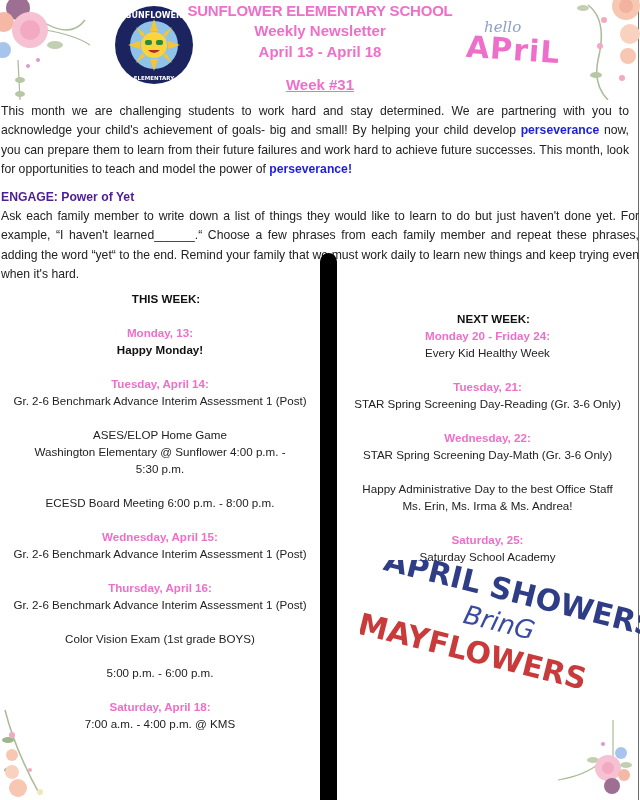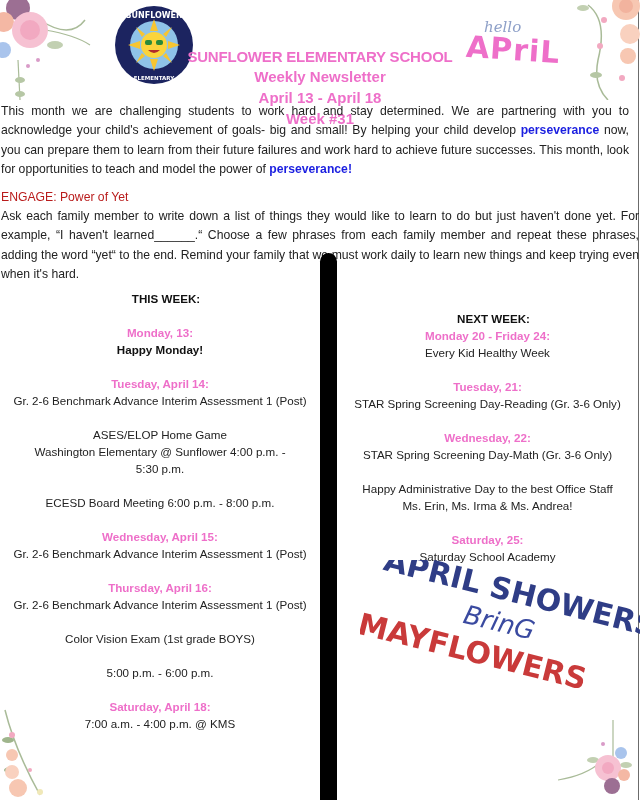--- a/index.html
+++ b/index.html
@@ -2,41 +2,41 @@
 <html><head>
 <meta charset="utf-8">
 <style>
   html, body { margin: 0; padding: 0; }
   body {
     width: 640px; height: 800px; overflow: hidden; position: relative;
     background: #ffffff; color: #1a1a1a;
     font-family: "Liberation Sans", "DejaVu Sans", sans-serif;
   }
   .right-edge { position: absolute; top: 0; right: 1px; width: 1px; height: 800px; background: #6b6b6b; }
-  .ht-line { color: #ee6fc9; font-weight: bold; position: absolute; left: 0; width: 640px; text-align: center; margin-top: 46px; }
+  .ht-line { color: #ee6fc9; font-weight: bold; position: absolute; left: 0; width: 640px; text-align: center; }
   .ht-school { top: 2px; font-size: 15px; letter-spacing: -0.2px; }
   .ht-news { top: 22px; font-size: 15px; }
   .ht-dates { top: 43px; font-size: 15px; }
-  .ht-week { top: 64px; font-size: 15px; }
+  .ht-week { top: 76px; font-size: 15px; text-decoration: underline; }
 
   
   .logo { position: absolute; left: 114px; top: 5px; width: 80px; height: 80px; }
 
   
   .hello-april { position: absolute; left: 466px; top: 18px; width: 80px; height: 62px; }
   .hello-word { position: absolute; left: 18px; top: 0; font-family: "DejaVu Serif", serif; font-style: italic; font-size: 15px; color: #8ea0c8; }
   .april-word { position: absolute; left: 0; top: 14px; font-size: 30px; color: #ee6fc9; font-weight: bold; letter-spacing: 1px; font-family: "DejaVu Sans", sans-serif; transform: rotate(4deg); }
 
   
   .flower { position: absolute; }
 
   
   .intro { position: absolute; left: 1px; top: 102px; width: 628px; font-size: 12.2px; line-height: 19.4px; text-align: justify; color: #222; }
   .intro .hl { color: #1a1ee0; font-weight: bold; }
-  .engage-title { position: absolute; left: 1px; top: 190px; font-size: 12.2px; font-weight: normal; color: #b91c1c; }
+  .engage-title { position: absolute; left: 1px; top: 190px; font-size: 12.2px; font-weight: bold; color: #4c1d95; }
   .engage-body { position: absolute; left: 1px; top: 207px; width: 638px; font-size: 12.2px; line-height: 19.4px; text-align: justify; color: #222; }
 
   
   .divider { position: absolute; left: 320px; top: 253px; width: 17px; height: 560px; background: #000; border-radius: 9px 9px 0 0; }
 
   
   .col { position: absolute; text-align: center; font-size: 11.6px; color: #222; line-height: 17px; }
   .col-left { left: 0; top: 290px; width: 320px; }
   .col-right { left: 337px; top: 310px; width: 301px; }
   .col-heading { font-weight: bold; color: #111; font-size: 11.6px; margin-left: 12px; }

